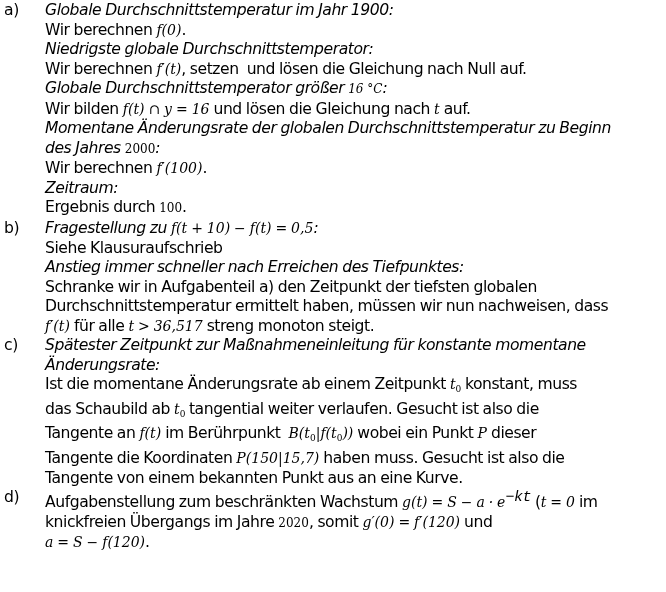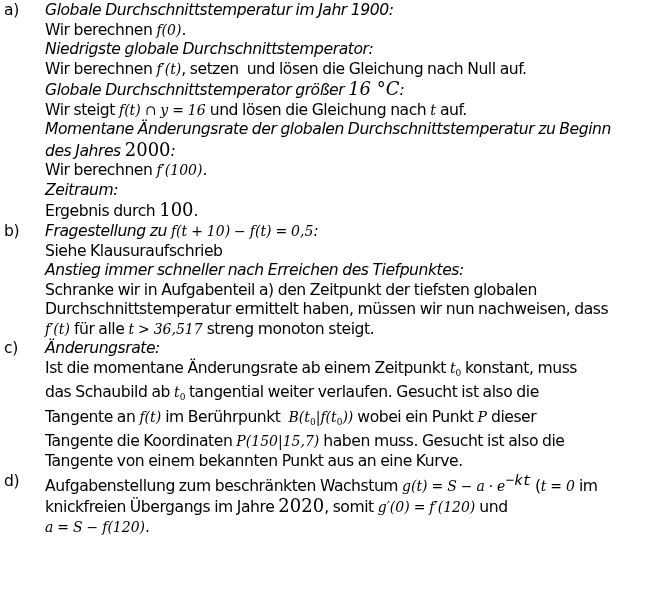--- a/index.html
+++ b/index.html
@@ -42,21 +42,21 @@
       line-height: 19.55px;
       white-space: nowrap;
       letter-spacing: -0.45px;
       word-spacing: -0.5px;
     }
     .it {
       font-style: italic;
     }
     .m {
       font-family: "DejaVu Serif", serif;
-      font-size: 18px;
+      font-size: 12px;
       letter-spacing: 0;
       word-spacing: 0;
     }
     .mi {
       font-family: "DejaVu Serif", serif;
       font-style: italic;
       font-size: 14px;
       letter-spacing: 0;
     }
     .sub {
@@ -77,21 +77,21 @@
 <div class="doc">
 
   <div class="part">
     <div class="label">a)</div>
     <div class="body">
       <div class="line it">Globale Durchschnittstemperatur im Jahr 1900:</div>
       <div class="line"><span>Wir berechnen </span><span class="mi">f(0)</span><span>.</span></div>
       <div class="line it">Niedrigste globale Durchschnittstemperator:</div>
       <div class="line"><span>Wir berechnen </span><span class="mi">f′(t)</span><span style="white-space:pre">, setzen  und lösen die Gleichung nach Null auf.</span></div>
       <div class="line it"><span>Globale Durchschnittstemperator größer </span><span class="m">16 °C</span><span>:</span></div>
-      <div class="line"><span>Wir steigt </span><span class="mi">f(t) ∩ y = 16</span><span> und lösen die Gleichung nach </span><span class="mi">t</span><span> auf.</span></div>
+      <div class="line"><span>Wir bilden </span><span class="mi">f(t) ∩ y = 16</span><span> und lösen die Gleichung nach </span><span class="mi">t</span><span> auf.</span></div>
       <div class="line it">Momentane Änderungsrate der globalen Durchschnittstemperatur zu Beginn</div>
       <div class="line it"><span>des Jahres </span><span class="m" style="font-style:normal">2000</span><span>:</span></div>
       <div class="line"><span>Wir berechnen </span><span class="mi">f′(100)</span><span>.</span></div>
       <div class="line it">Zeitraum:</div>
       <div class="line"><span>Ergebnis durch </span><span class="m">100</span><span>.</span></div>
     </div>
   </div>
 
   <div class="part">
     <div class="label">b)</div>
@@ -101,20 +101,21 @@
       <div class="line it">Anstieg immer schneller nach Erreichen des Tiefpunktes:</div>
       <div class="line">Schranke wir in Aufgabenteil a) den Zeitpunkt der tiefsten globalen</div>
       <div class="line">Durchschnittstemperatur ermittelt haben, müssen wir nun nachweisen, dass</div>
       <div class="line"><span class="mi">f′(t)</span><span> für alle </span><span class="mi">t &gt; 36,517</span><span> streng monoton steigt.</span></div>
     </div>
   </div>
 
   <div class="part">
     <div class="label">c)</div>
     <div class="body">
+      <div class="line it">Spätester Zeitpunkt zur Maßnahmeneinleitung für konstante momentane</div>
       <div class="line it">Änderungsrate:</div>
       <div class="line"><span>Ist die momentane Änderungsrate ab einem Zeitpunkt </span><span class="mi">t</span><span class="sub">0</span><span> konstant, muss</span></div>
       <div class="line"><span>das Schaubild ab </span><span class="mi">t</span><span class="sub">0</span><span> tangential weiter verlaufen. Gesucht ist also die</span></div>
       <div class="line"><span>Tangente an </span><span class="mi">f(t)</span><span style="white-space:pre"> im Berührpunkt  </span><span class="mi"><span>B(t</span><span class="sub" style="font-style:normal">0</span><span>|f(t</span><span class="sub" style="font-style:normal">0</span><span>))</span></span><span> wobei ein Punkt </span><span class="mi">P</span><span> dieser</span></div>
       <div class="line"><span>Tangente die Koordinaten </span><span class="mi">P(150|15,7)</span><span> haben muss. Gesucht ist also die</span></div>
       <div class="line">Tangente von einem bekannten Punkt aus an eine Kurve.</div>
     </div>
   </div>
 
   <div class="part">

